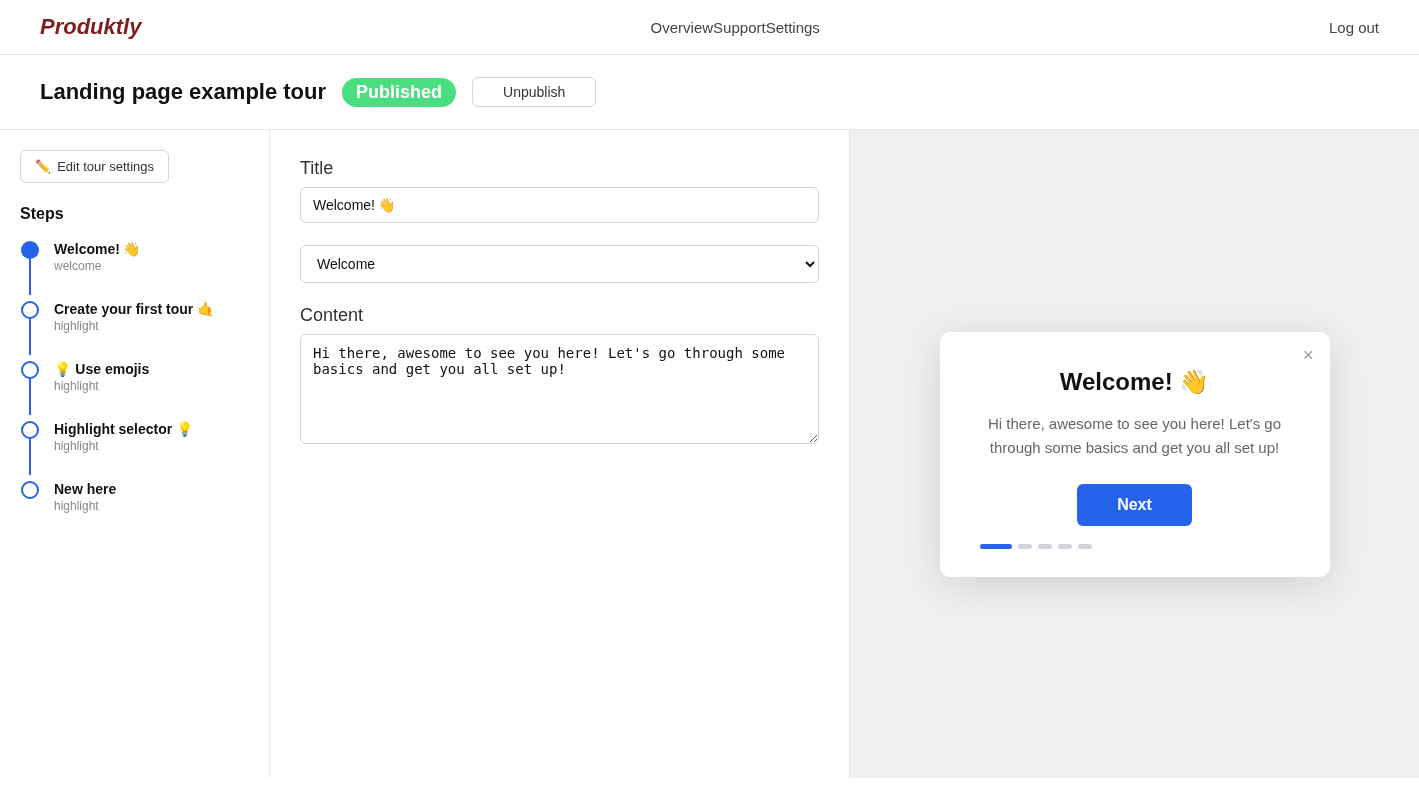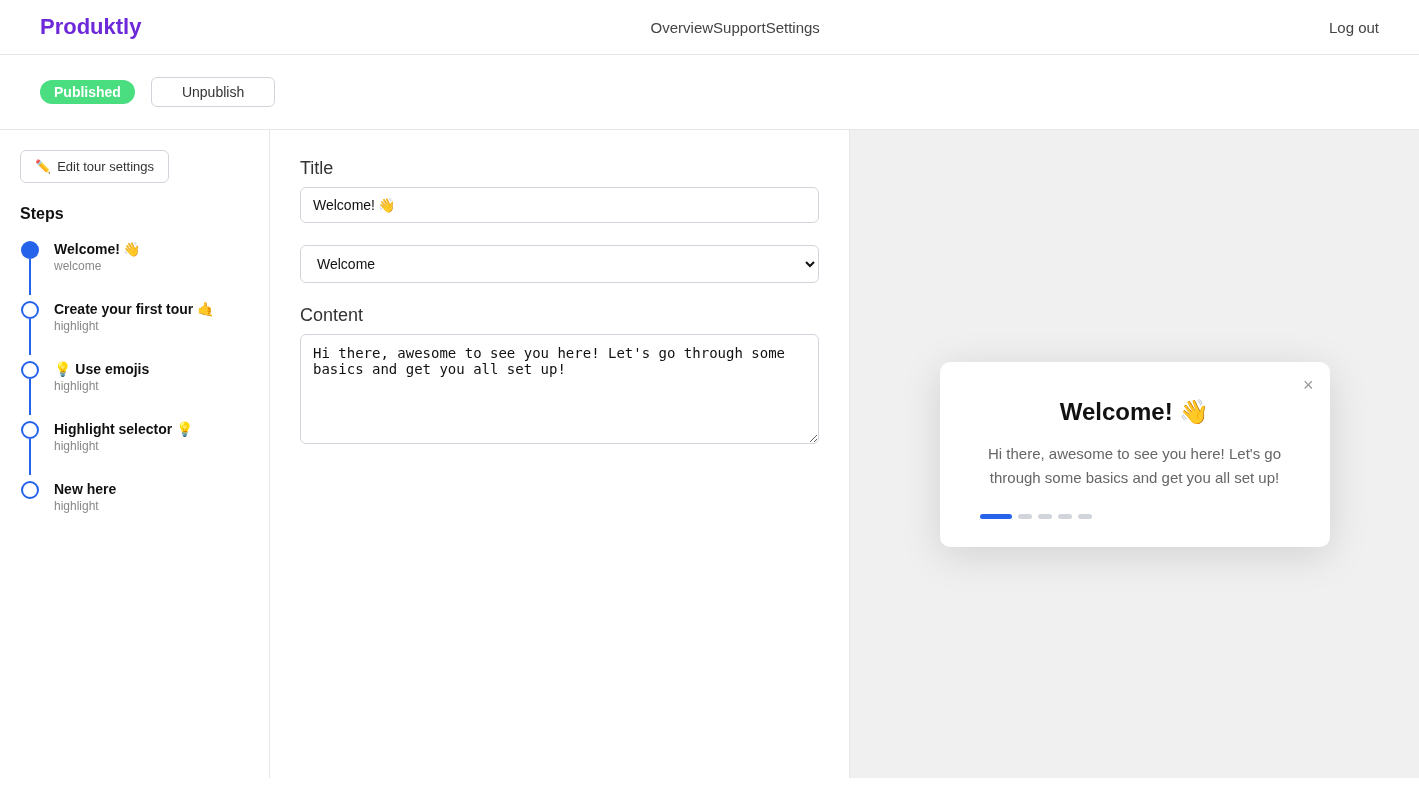--- a/index.html
+++ b/index.html
@@ -3,33 +3,33 @@
   <meta charset="utf-8">
   <style>
     * { box-sizing: border-box; margin: 0; padding: 0; }
     body { font-family: -apple-system, BlinkMacSystemFont, 'Segoe UI', sans-serif; background: #fff; color: #222; }
 
     
     .header {
       display: flex; align-items: center; justify-content: space-between;
       padding: 14px 40px; border-bottom: 1px solid #e5e7eb;
     }
-    .logo { font-size: 22px; font-weight: 700; color: #6d28d9; text-decoration: none; }
+    .logo { font-size: 22px; font-weight: 700; color: #7f1d1d; text-decoration: none; font-style: italic; }
     .nav { display: flex; align-items: center; }
     .nav-link { font-size: 15px; color: #444; cursor: pointer; text-decoration: none; }
     .logout { font-size: 15px; color: #444; cursor: pointer; }
 
     
     .page-header {
       display: flex; align-items: center; gap: 16px;
       padding: 22px 40px; border-bottom: 1px solid #e5e7eb;
     }
     .page-title { font-size: 22px; font-weight: 700; color: #111; }
     .badge-published {
-      background: #4ade80; color: #fff; font-size: 14px; font-weight: 600;
+      background: #4ade80; color: #fff; font-size: 18px; font-weight: 600;
       padding: 4px 14px; border-radius: 999px;
     }
     .btn-unpublish {
       border: 1px solid #d1d5db; background: #fff; color: #333; font-size: 14px;
       padding: 6px 30px; border-radius: 6px; cursor: pointer;
     }
 
     
     .main { display: flex; height: calc(100vh - 150px); }
 
@@ -127,20 +127,21 @@
   <a class="logo">Produktly</a>
   <nav class="nav">
     <a class="nav-link">Overview</a>
     <a class="nav-link">Support</a>
     <a class="nav-link">Settings</a>
   </nav>
   <span class="logout">Log out</span>
 </header>
 
 <div class="page-header">
+  <h1 class="page-title">Landing page example tour</h1>
   <span class="badge-published">Published</span>
   <button class="btn-unpublish">Unpublish</button>
 </div>
 
 <div class="main">
 
   <aside class="sidebar">
     <button class="edit-settings-btn">
       <span>✏️</span>
       <span>Edit tour settings</span>
@@ -222,20 +223,21 @@
       <div class="field-label">Content</div>
       <textarea class="textarea-input" style="">Hi there, awesome to see you here! Let's go through some basics and get you all set up!</textarea>
     </div>
   </div>
 
   <div class="preview">
     <div class="modal-card">
       <button class="modal-close">×</button>
       <div class="modal-title">Welcome! 👋</div>
       <div class="modal-body">Hi there, awesome to see you here! Let's go through some basics and get you all set up!</div>
+      <button class="modal-next-btn">Next</button>
       <div class="modal-progress">
         <div class="progress-dot active"></div>
         <div class="progress-dot inactive"></div>
         <div class="progress-dot inactive"></div>
         <div class="progress-dot inactive"></div>
         <div class="progress-dot inactive"></div>
       </div>
     </div>
   </div>
 

